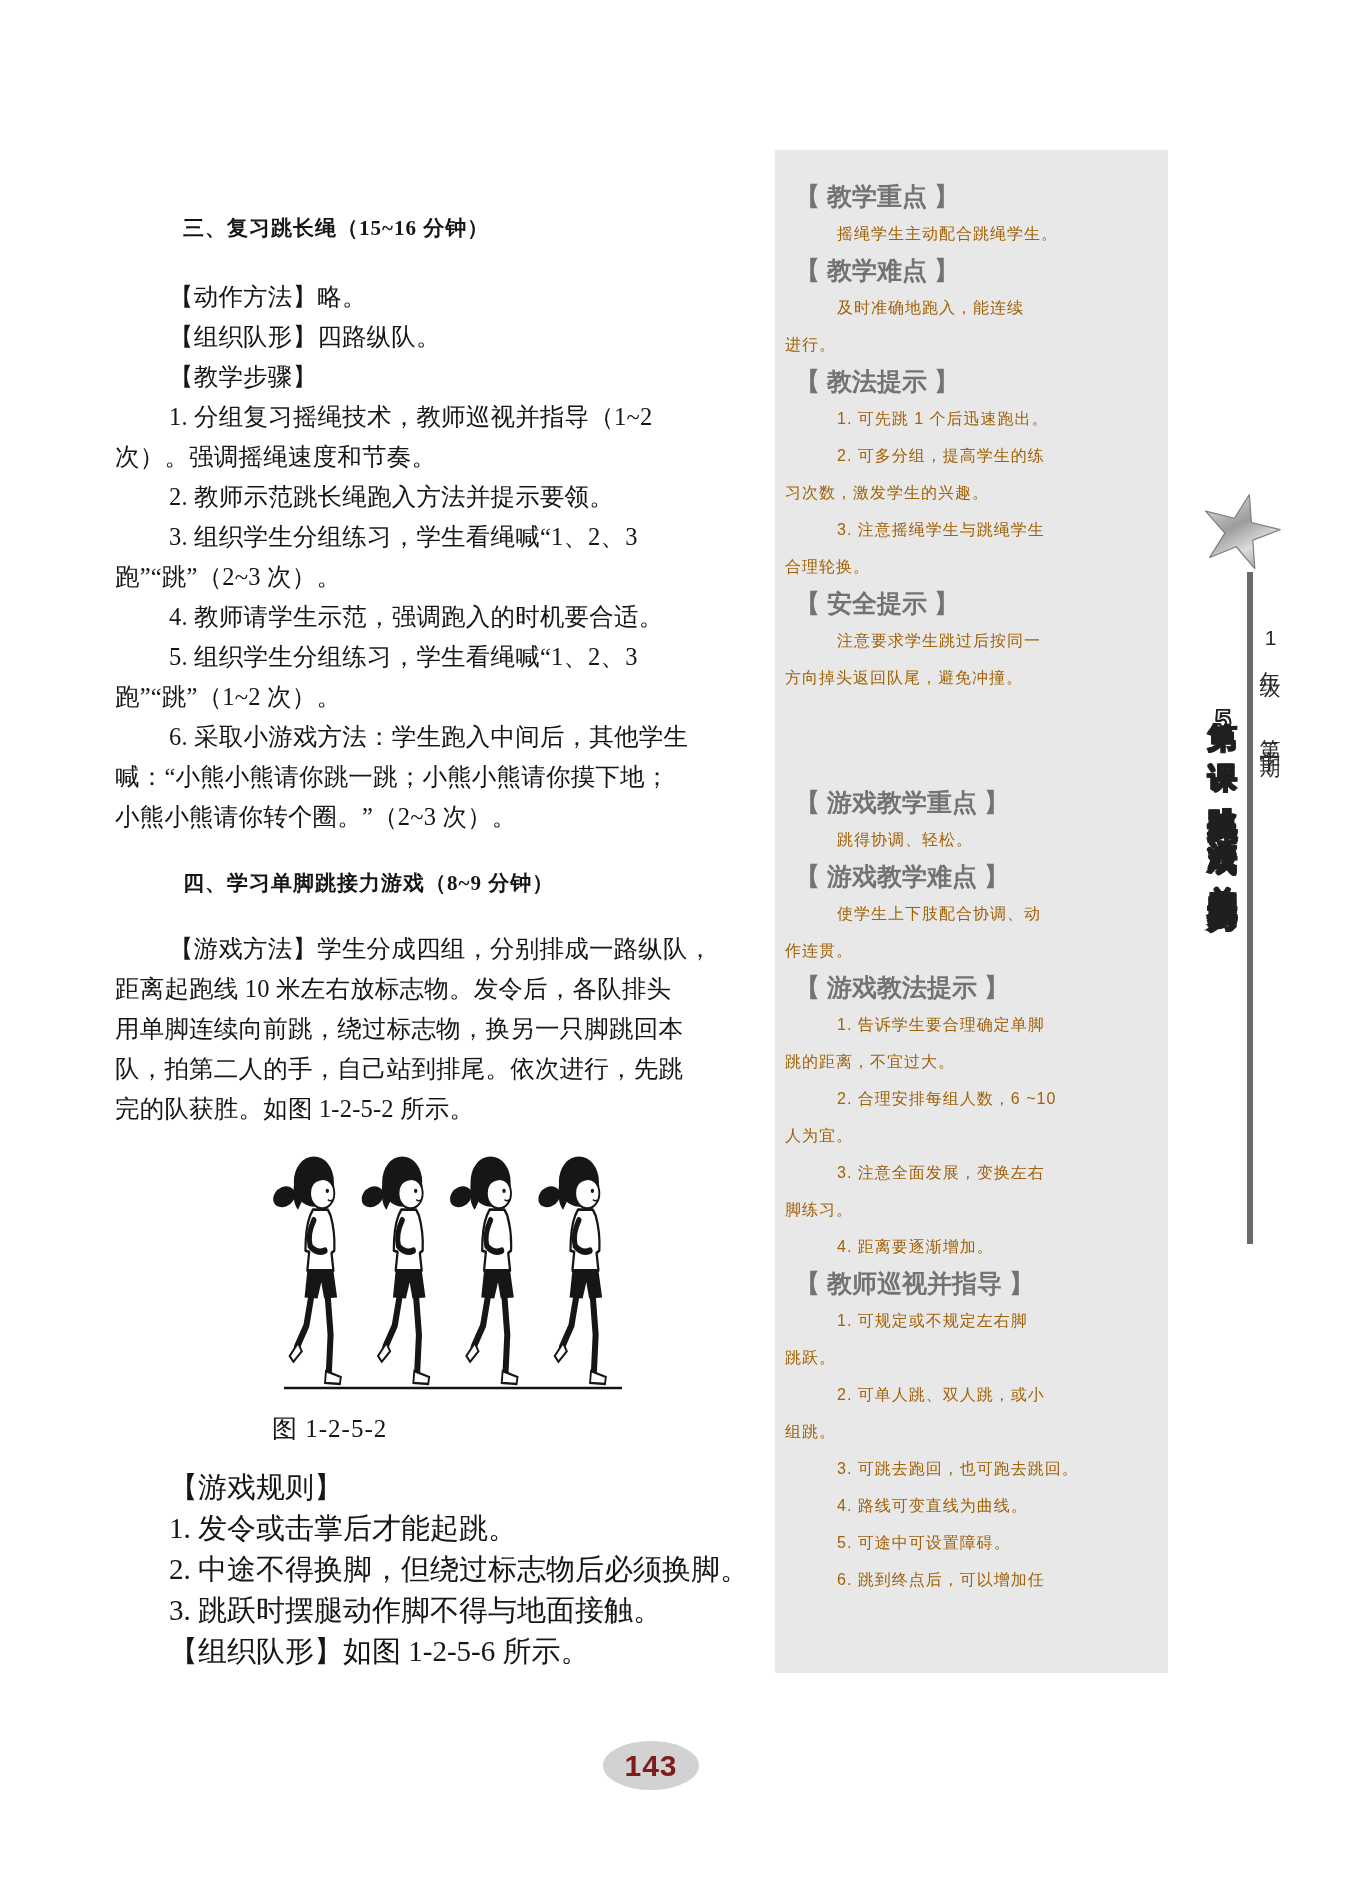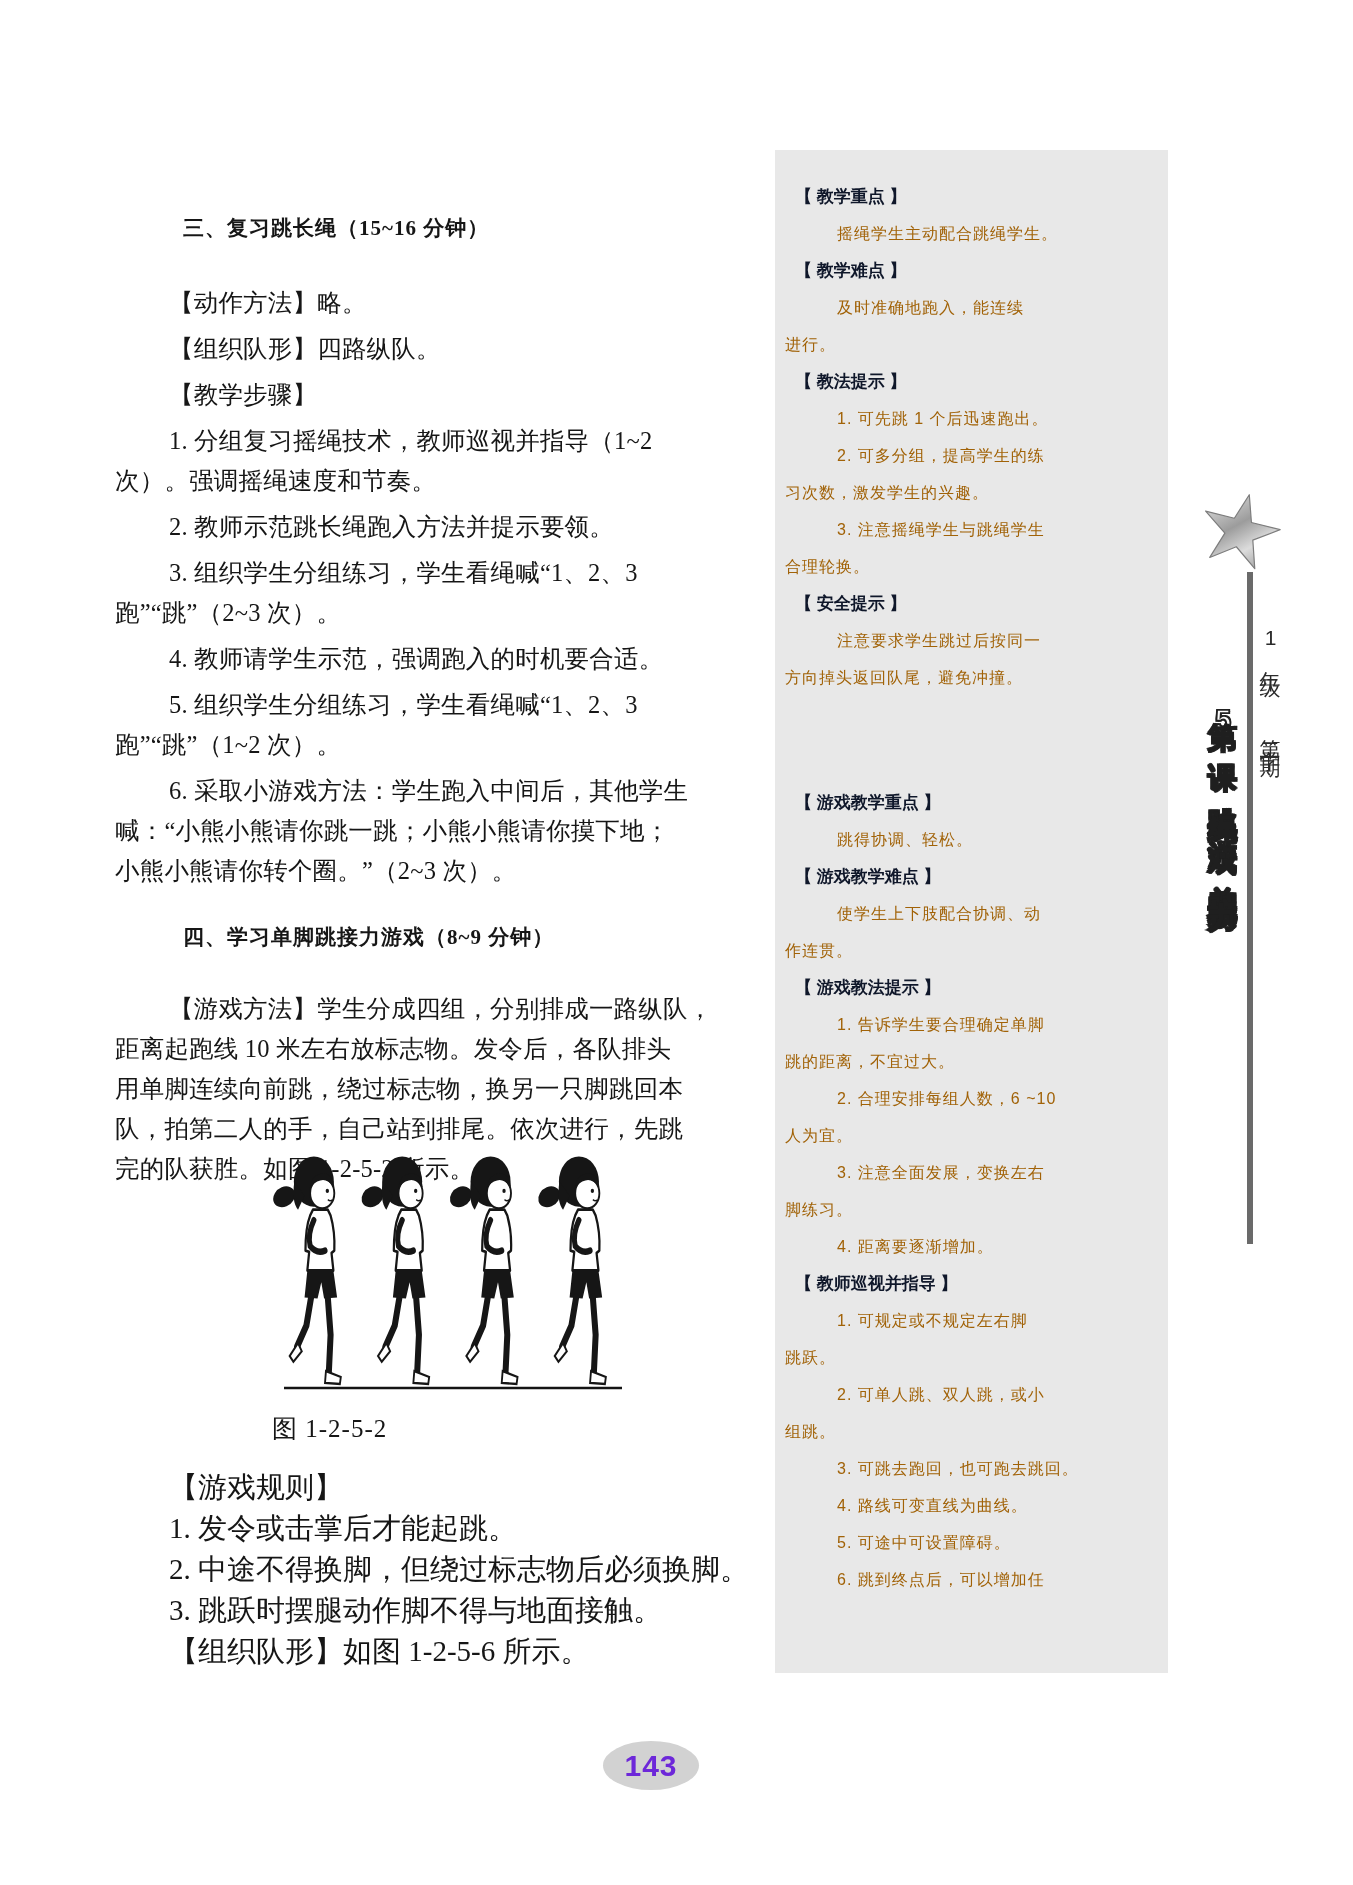--- a/index.html
+++ b/index.html
@@ -2,42 +2,42 @@
 <html><head>
 <meta charset="utf-8">
 <style>
   html,body{margin:0;padding:0;background:#fff;}
   .page{position:relative;width:1353px;height:1885px;background:#ffffff;overflow:hidden;
         font-family:"Liberation Serif","DejaVu Serif",serif;color:#161616;}
 
   
   .main{position:absolute;left:115px;top:198px;width:548px;font-size:24.5px;letter-spacing:.2px;}
   .ml{line-height:40px;min-height:40px;white-space:nowrap;}
-  .ml.ind{text-indent:54px;margin-top:6px;}
+  .ml.ind{text-indent:54px;}
   .m-title{font-weight:bold;font-size:21px;padding:16px 0 0 68px;height:63px;box-sizing:content-box;
            letter-spacing:1px;white-space:nowrap;}
   .m-title.m-title2{padding-top:32px;height:60px;}
 
   
   .figure{position:absolute;left:115px;top:1150px;width:548px;height:300px;}
   .figure svg{display:block;margin-left:157px;}
   .fig-caption{position:absolute;left:157px;top:262px;width:354px;text-align:left;
                font-size:25px;letter-spacing:1px;}
 
   
   .rules{position:absolute;left:115px;top:1467px;width:548px;font-size:29px;}
   .rl{line-height:41px;min-height:41px;white-space:nowrap;}
   .rl.ind{text-indent:54px;}
 
   
   .sb{position:absolute;left:775px;top:150px;width:393px;height:1523px;background:#e8e8e8;
       box-sizing:border-box;padding:28px 12px 0 10px;
       font-family:"Liberation Sans","DejaVu Sans",sans-serif;}
   .sl{line-height:37px;min-height:37px;font-size:16px;color:#a16207;letter-spacing:1px;white-space:nowrap;}
-  .sl.h{font-weight:900;color:#0f172a;font-size:17px;padding-left:10px;letter-spacing:0;}
+  .sl.h{font-weight:900;color:#737373;font-size:25px;padding-left:10px;letter-spacing:0;}
   .sl.ind{text-indent:52px;}
   .sl.gap{height:88px;min-height:88px;}
 
   
   .star{position:absolute;left:1200px;top:492px;width:80px;height:80px;transform:rotate(14deg);}
   .v-line{position:absolute;left:1247px;top:572px;width:6px;height:672px;background:#6a6a6a;}
   .grade{position:absolute;left:1256px;top:626px;writing-mode:vertical-rl;text-orientation:upright;
          font-family:"Liberation Sans","DejaVu Sans",sans-serif;font-size:21px;color:#2b2b2b;
          letter-spacing:6px;}
   .grade .g2{padding-top:26px;}
@@ -46,21 +46,21 @@
           color:#fbfbfb;-webkit-text-stroke:1.7px #1f1f1f;letter-spacing:4px;
           text-shadow:1px 1px 0 #2a2a2a,-1px -1px 0 #2a2a2a,1px -1px 0 #2a2a2a,-1px 1px 0 #2a2a2a;}
   .lesson .s2{padding-top:40px;}
   .lesson .s3{padding-top:22px;}
   .lesson .s4{padding-top:4px;}
 
   
   .pagenum{position:absolute;left:603px;top:1741px;width:96px;height:49px;background:#d2d2d2;
            border-radius:50%;text-align:center;line-height:49px;
            font-family:"Liberation Sans","DejaVu Sans",sans-serif;font-weight:bold;font-size:30px;
-           color:#6d28d9;letter-spacing:1px;}
+           color:#7f1d1d;letter-spacing:1px;}
 </style>
 </head>
 <body>
 
 <div class="page">
 
   <div class="main" id="main-lines">
       <div class="m-title">三、复习跳长绳（15~16 分钟）</div>
       <div class="ml ind">【动作方法】略。</div>
       <div class="ml ind">【组织队形】四路纵队。</div>

